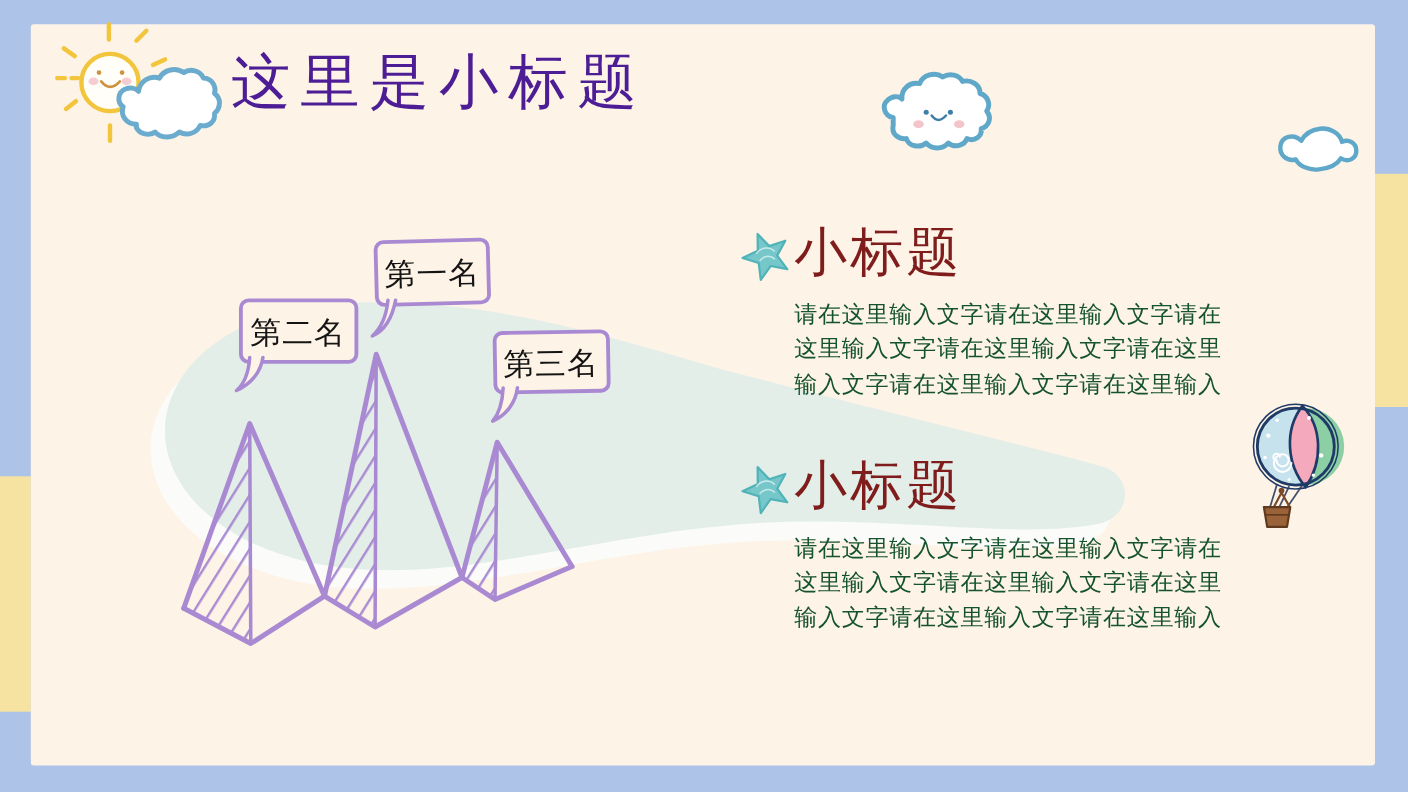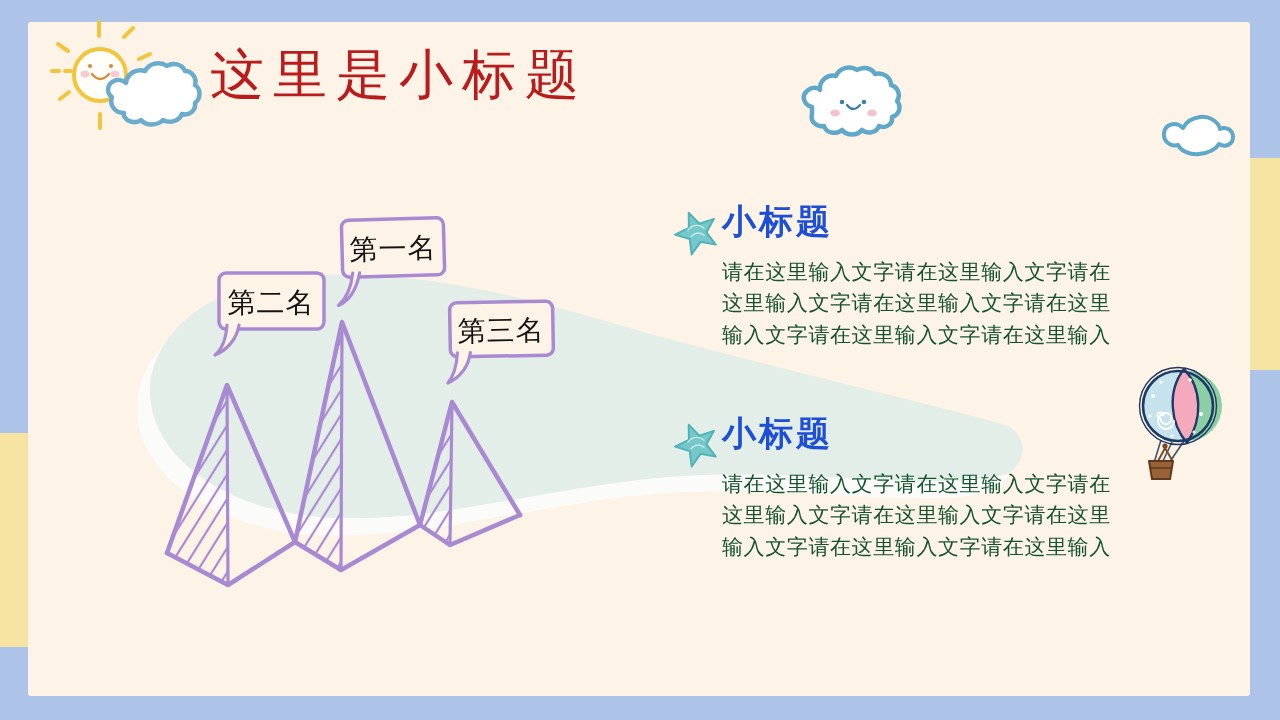--- a/index.html
+++ b/index.html
@@ -5,24 +5,24 @@
   html,body{margin:0;padding:0;background:#888;}
   .slide{position:relative;width:1280px;height:720px;background:#adc3e8;overflow:hidden;
          font-family:"Liberation Sans","DejaVu Sans",sans-serif;}
   .accent{position:absolute;background:#f6e3a1;}
   .accent-left{left:0;top:433px;width:28px;height:214px;}
   .accent-right{left:1250px;top:158px;width:30px;height:212px;}
   .panel{position:absolute;left:28px;top:22px;width:1222px;height:674px;background:#fdf3e6;border-radius:3px;}
   .art{position:absolute;left:0;top:0;width:1280px;height:720px;pointer-events:none;}
   .title{position:absolute;left:210px;top:46px;margin:0;z-index:3;
          font-family:"Liberation Serif","DejaVu Serif",serif;font-weight:400;
-         font-size:54px;line-height:1.1;letter-spacing:9px;color:#b91c1c;text-align:center;}
+         font-size:54px;line-height:1.1;letter-spacing:9px;color:#4c1d95;text-align:center;}
   .txt{position:absolute;width:410px;z-index:3;}
-  .txt h2{margin:0;font-family:"Liberation Serif","DejaVu Serif",serif;font-weight:700;
-          font-size:34px;line-height:1.08;letter-spacing:3px;color:#1d4ed8;}
+  .txt h2{margin:0;font-family:"Liberation Serif","DejaVu Serif",serif;font-weight:400;
+          font-size:48px;line-height:1.08;letter-spacing:3px;color:#7f1d1d;}
   .txt p{margin:15px 0 0;width:398px;font-size:21px;line-height:31.6px;
          letter-spacing:.6px;color:#14532d;}
   .sec1{left:722px;top:204px;}
   .sec2{left:722px;top:416px;}
 </style>
 </head>
 <body>
 
 <div class="slide">
 

